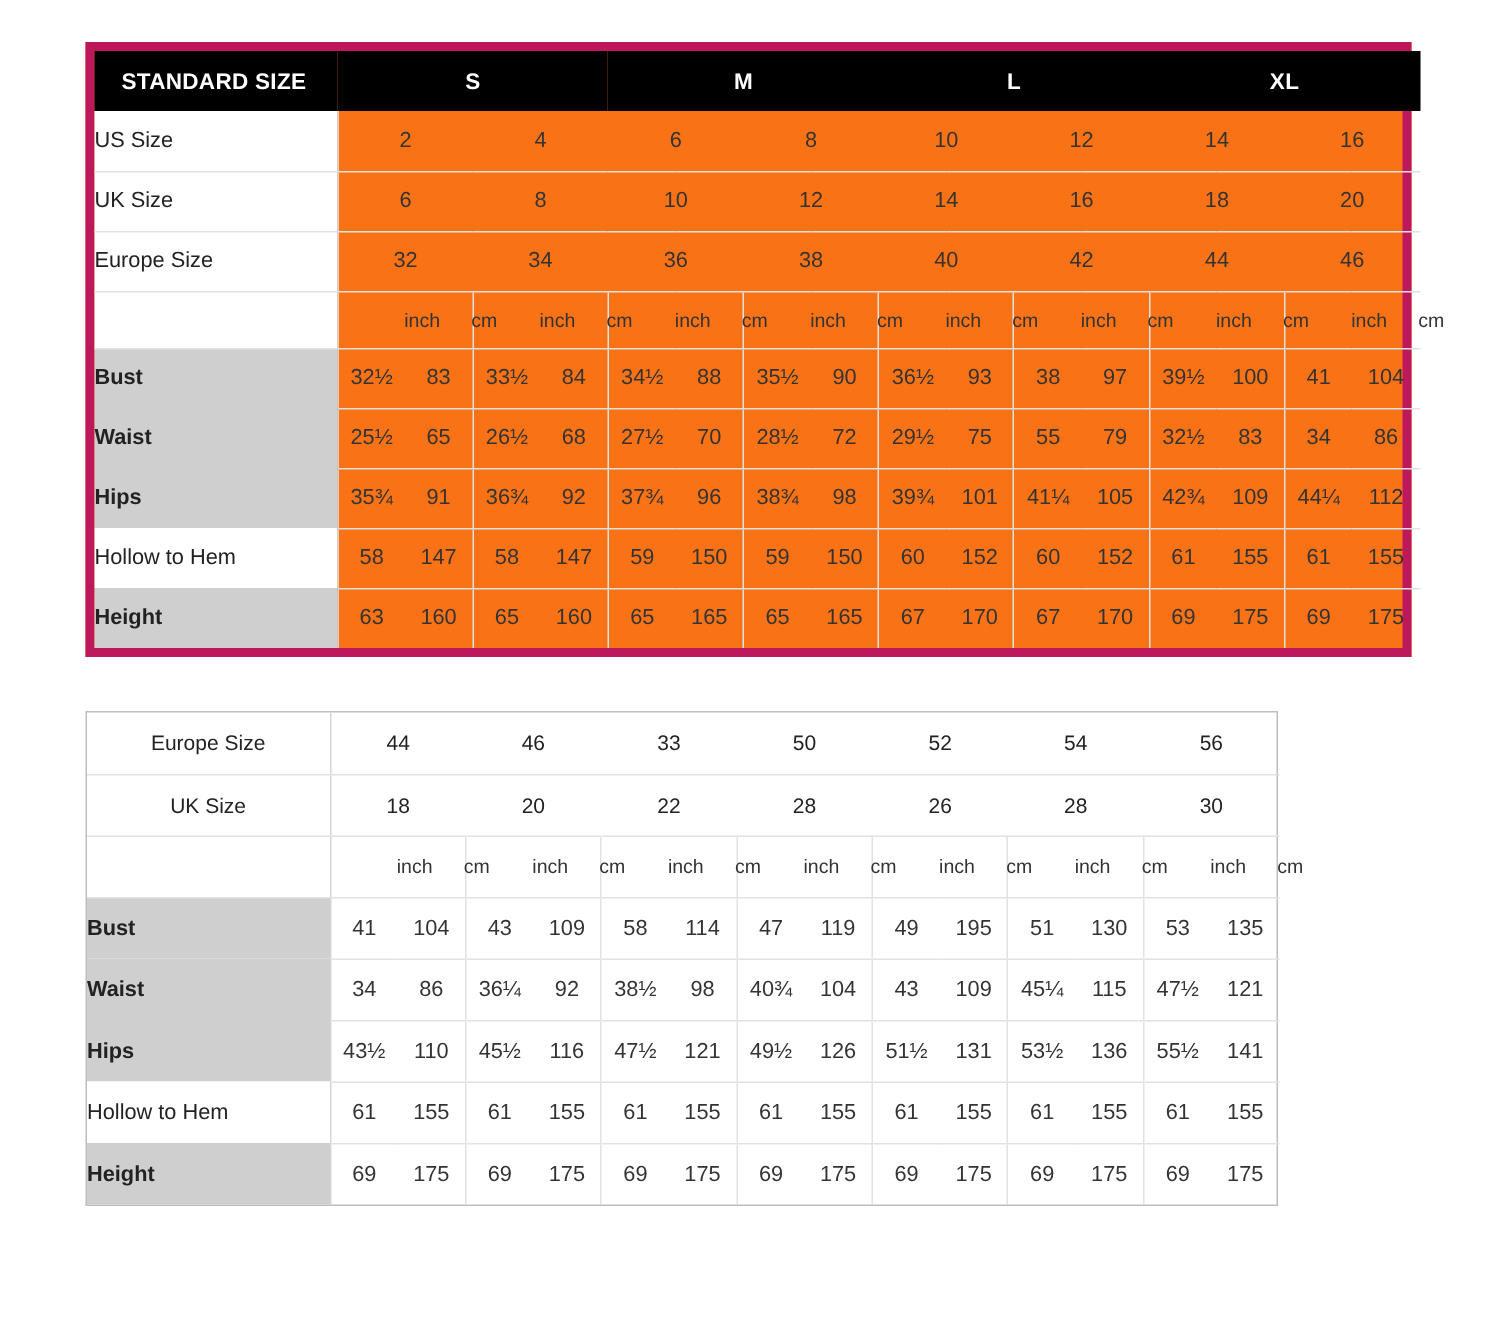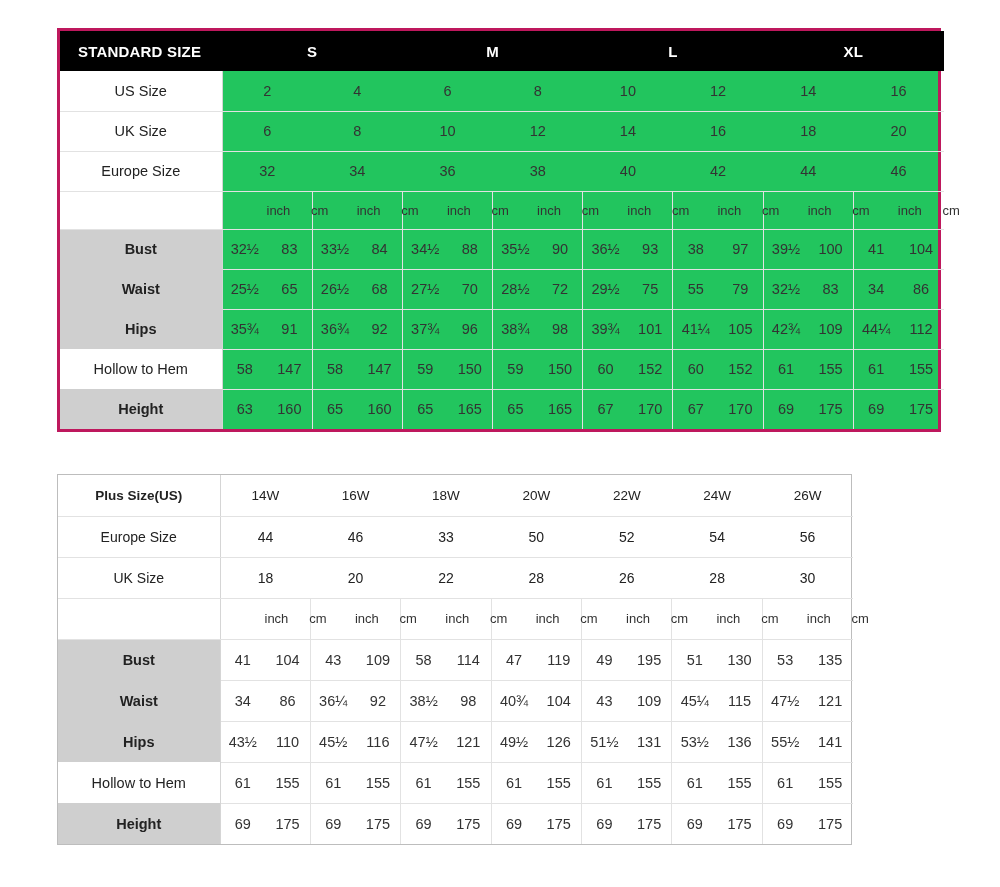--- a/index.html
+++ b/index.html
@@ -9,39 +9,38 @@
     background: #ffffff;
     font-family: "Liberation Sans", sans-serif;
   }
   .page { position: relative; width: 1000px; height: 887px; background:#fff; }
 
   
   .std-wrap {
     position: absolute;
     left: 57px; top: 28px;
     width: 884px;
-    border: 3px solid #be185d;
-    background: #22c55e;
+    border: 6px solid #be185d;
+    background: #f97316;
   }
   table { border-collapse: collapse; width: 100%; table-layout: fixed; }
   td, th { padding: 0; margin: 0; }
 
   .hdr-row td {
     background: #000;
     color: #fff;
     font-weight: bold;
     font-size: 15px;
     height: 40px;
     text-align: center;
     letter-spacing: .2px;
   }
   .hdr-row td.lbl { text-align: left; padding-left: 18px; }
 
   .rowlbl {
-    text-align: center;
     font-size: 14.5px;
     color: #222;
     height: 40px;
     border-right: 1px solid #d5d5d5;
     background: #fff;
     font-weight: normal;
   }
   .rowlbl.shaded { background: #cfcfcf; font-weight: bold; }
   .val {
     text-align: center;
@@ -300,30 +299,20 @@
           <col style="width:45.2px">
         <col style="width:45.2px">
           <col style="width:45.2px">
         <col style="width:45.2px">
           <col style="width:45.2px">
         <col style="width:45.2px">
           <col style="width:45.2px">
       </colgroup>
       <tbody>
 
-        <tr class="hdr-lite">
-          <td class="lblc" style="border-right:1px solid #d5d5d5;">Plus Size(US)</td>
-          <td class="vallite" colspan="2">14W</td>
-          <td class="vallite" colspan="2">16W</td>
-          <td class="vallite" colspan="2">18W</td>
-          <td class="vallite" colspan="2">20W</td>
-          <td class="vallite" colspan="2">22W</td>
-          <td class="vallite" colspan="2">24W</td>
-          <td class="vallite" colspan="2">26W</td>
-        </tr>
 
         <tr class="lite">
           <td class="lblc">Europe Size</td>
           <td colspan="2">44</td>
           <td colspan="2">46</td>
           <td colspan="2">33</td>
           <td colspan="2">50</td>
           <td colspan="2">52</td>
           <td colspan="2">54</td>
           <td colspan="2">56</td>

